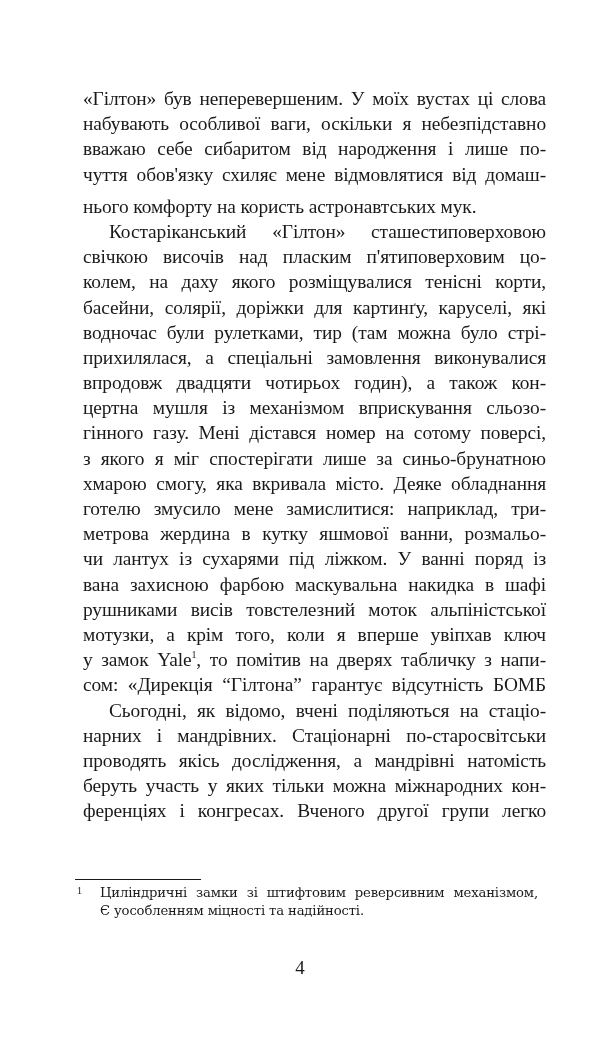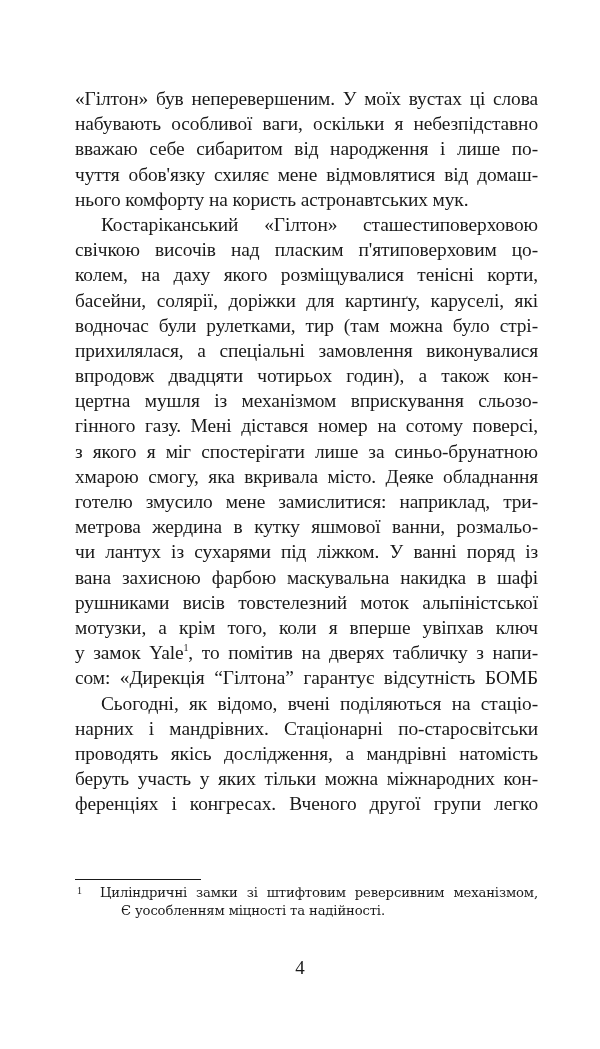--- a/index.html
+++ b/index.html
@@ -10,36 +10,37 @@
     body {
       width: 600px;
       height: 1049px;
       position: relative;
       overflow: hidden;
       color: #1a1a1a;
       font-family: "Liberation Serif", "DejaVu Serif", serif;
     }
     .page {
       position: absolute;
-      left: 75px;
+      left: 83px;
       top: 86px;
       width: 463px;
     }
     .line {
       display: block;
       height: 25.2px;
       line-height: 25.2px;
       font-size: 19.4px;
       white-space: nowrap;
       text-align: justify;
       text-align-last: justify;
       letter-spacing: -0.1px;
     }
     .line.last {
       text-align-last: left;
+      margin-top: 7px;
     }
     .line.indent {
       padding-left: 26px;
       font-family: Liberation Serif, serif;
     }
     sup.fnref {
       font-size: 10px;
       line-height: 0;
       vertical-align: 8px;
     }
@@ -75,21 +76,20 @@
       font-size: 14.3px;
       white-space: nowrap;
       text-align: justify;
       text-align-last: justify;
       font-family: "DejaVu Serif", serif;
       font-size: 13.2px;
       letter-spacing: -0.15px;
     }
     .fn-line.last {
       text-align-last: left;
-      margin-left: 21px;
     }
     .page-number {
       position: absolute;
       left: 0;
       width: 600px;
       top: 956px;
       text-align: center;
       font-size: 19px;
       line-height: 24px;
     }

